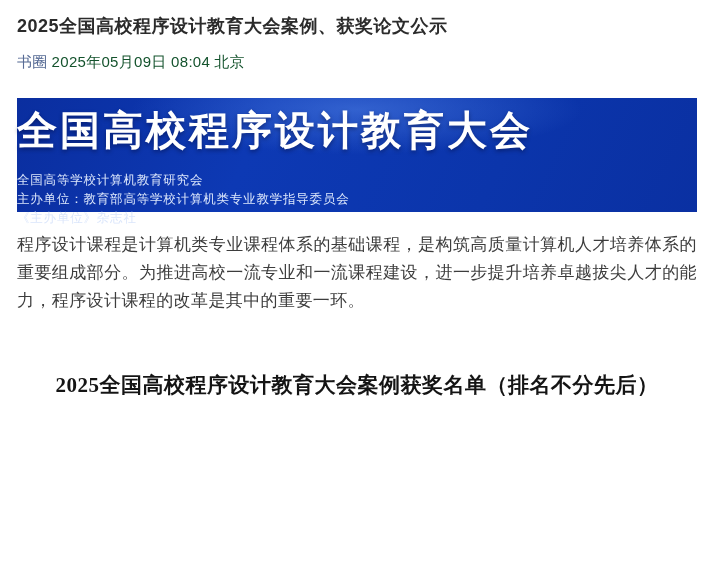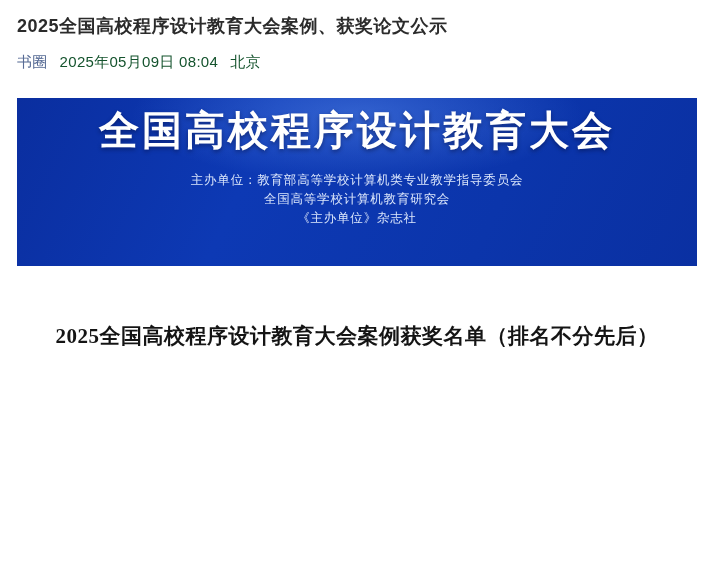--- a/index.html
+++ b/index.html
@@ -11,27 +11,27 @@
   .page { padding: 0 19px 0 17px; }
 
   .title {
     margin: 13px 0 0;
     font-size: 18px; line-height: 1.45; font-weight: 600;
     color: #2b2b2b; letter-spacing: .5px;
   }
 
   .meta {
     margin-top: 14px; font-size: 15px; letter-spacing: .3px;
-    display: flex; align-items: center; gap: 12px;
+    display: flex; align-items: center; gap: 4px;
   }
   .account { color: #576b95; cursor: pointer; }
   .datetime, .location { color: #14532d; }
 
   .banner {
-    margin-top: 26px; height: 168px; text-align: center; color: #ffffff;
+    margin-top: 26px; height: 114px; color: #ffffff;
     background:
       radial-gradient(ellipse 46% 55% at 50% 10%, rgba(82,132,232,.55), rgba(82,132,232,0) 72%),
       linear-gradient(115deg, #0a2e9f 0%, #0d39b4 35%, #0b35ab 70%, #0a30a2 100%);
     cursor: pointer;
   }
   .banner-title {
     padding-top: 10px; font-size: 40px; line-height: 1.12; font-weight: 800;
     letter-spacing: 3px; text-shadow: 0 2px 4px rgba(0,0,30,.4);
     white-space: nowrap;
   }
@@ -61,23 +61,24 @@
 
   <div class="meta">
     <span class="account">书圈</span>
     <span class="datetime">2025年05月09日 08:04</span>
     <span class="location">北京</span>
   </div>
 
   <div class="banner">
     <div class="banner-title">全国高校程序设计教育大会</div>
     <div class="banner-org">
+      <div>全国高等学校计算机教育研究会</div>
       <div>主办单位：教育部高等学校计算机类专业教学指导委员会</div>
-      <div>全国高等学校计算机教育研究会</div>
       <div>《主办单位》杂志社</div>
     </div>
   </div>
 
+  <p class="body-p">程序设计课程是计算机类专业课程体系的基础课程，是构筑高质量计算机人才培养体系的重要组成部分。为推进高校一流专业和一流课程建设，进一步提升培养卓越拔尖人才的能力，程序设计课程的改革是其中的重要一环。</p>
 
 
   <h2 class="awards-heading">2025全国高校程序设计教育大会案例获奖名单（排名不分先后）</h2>
 
 </div>
 
 </body></html>

